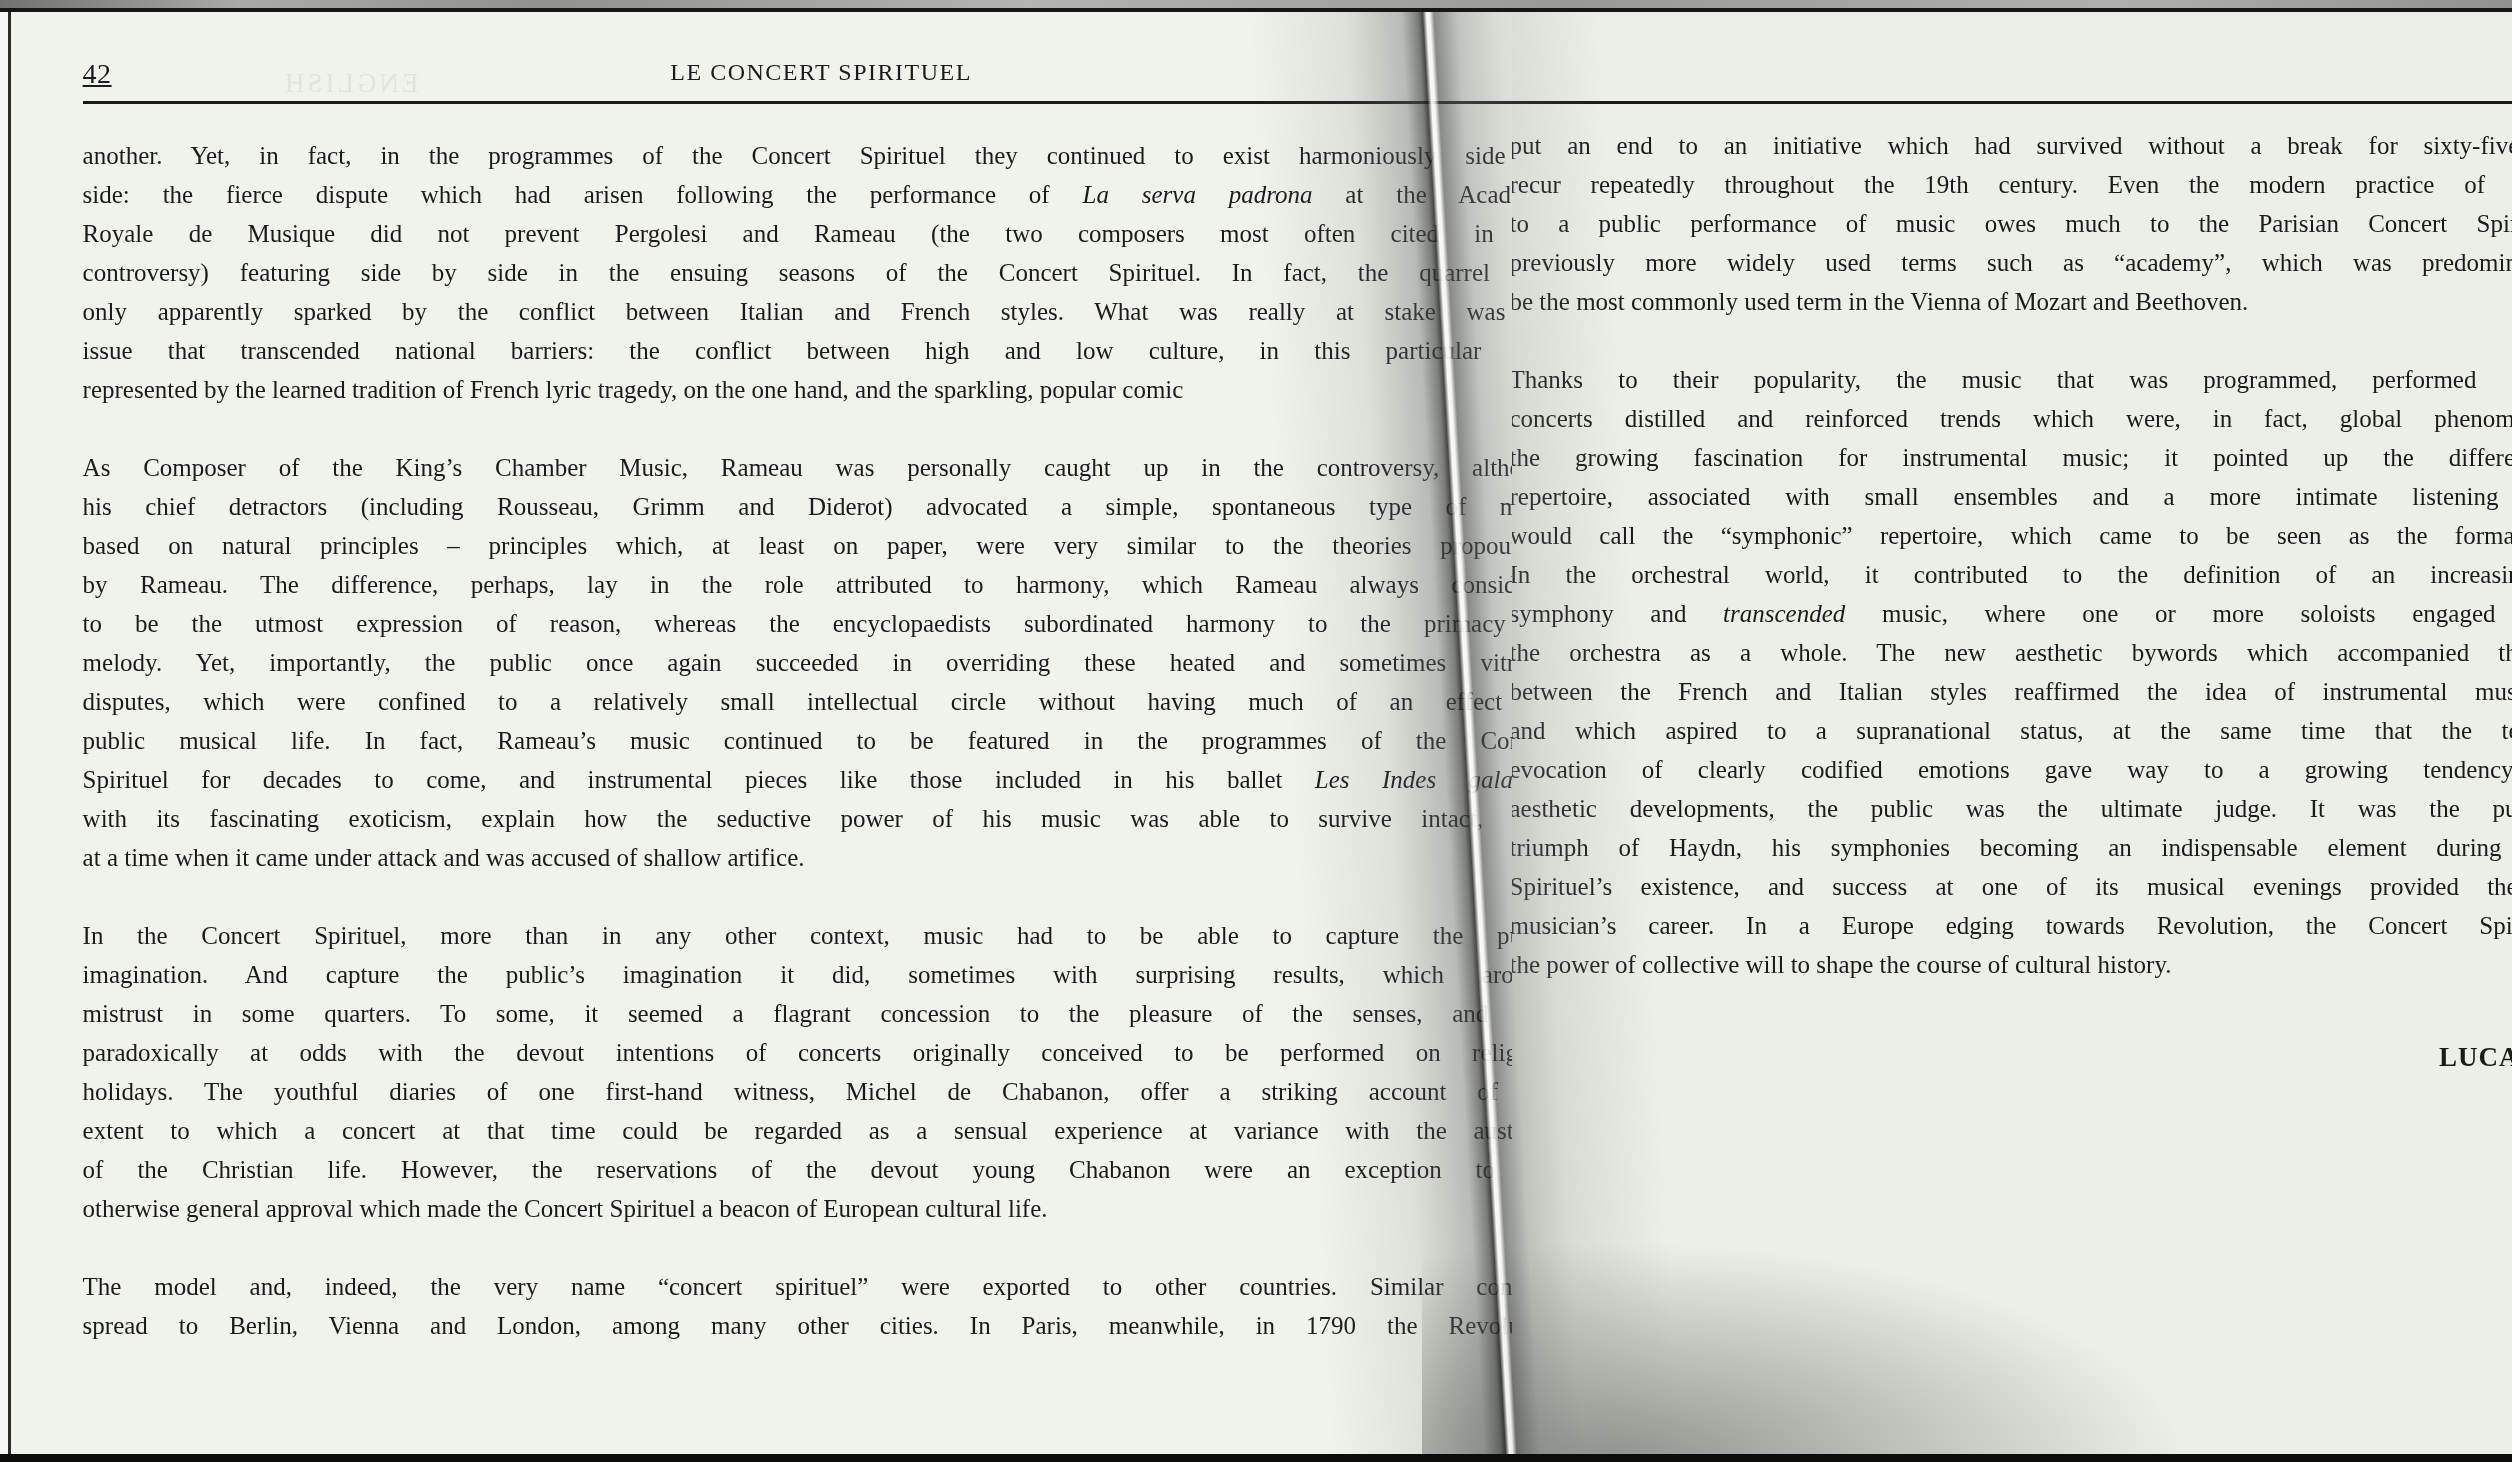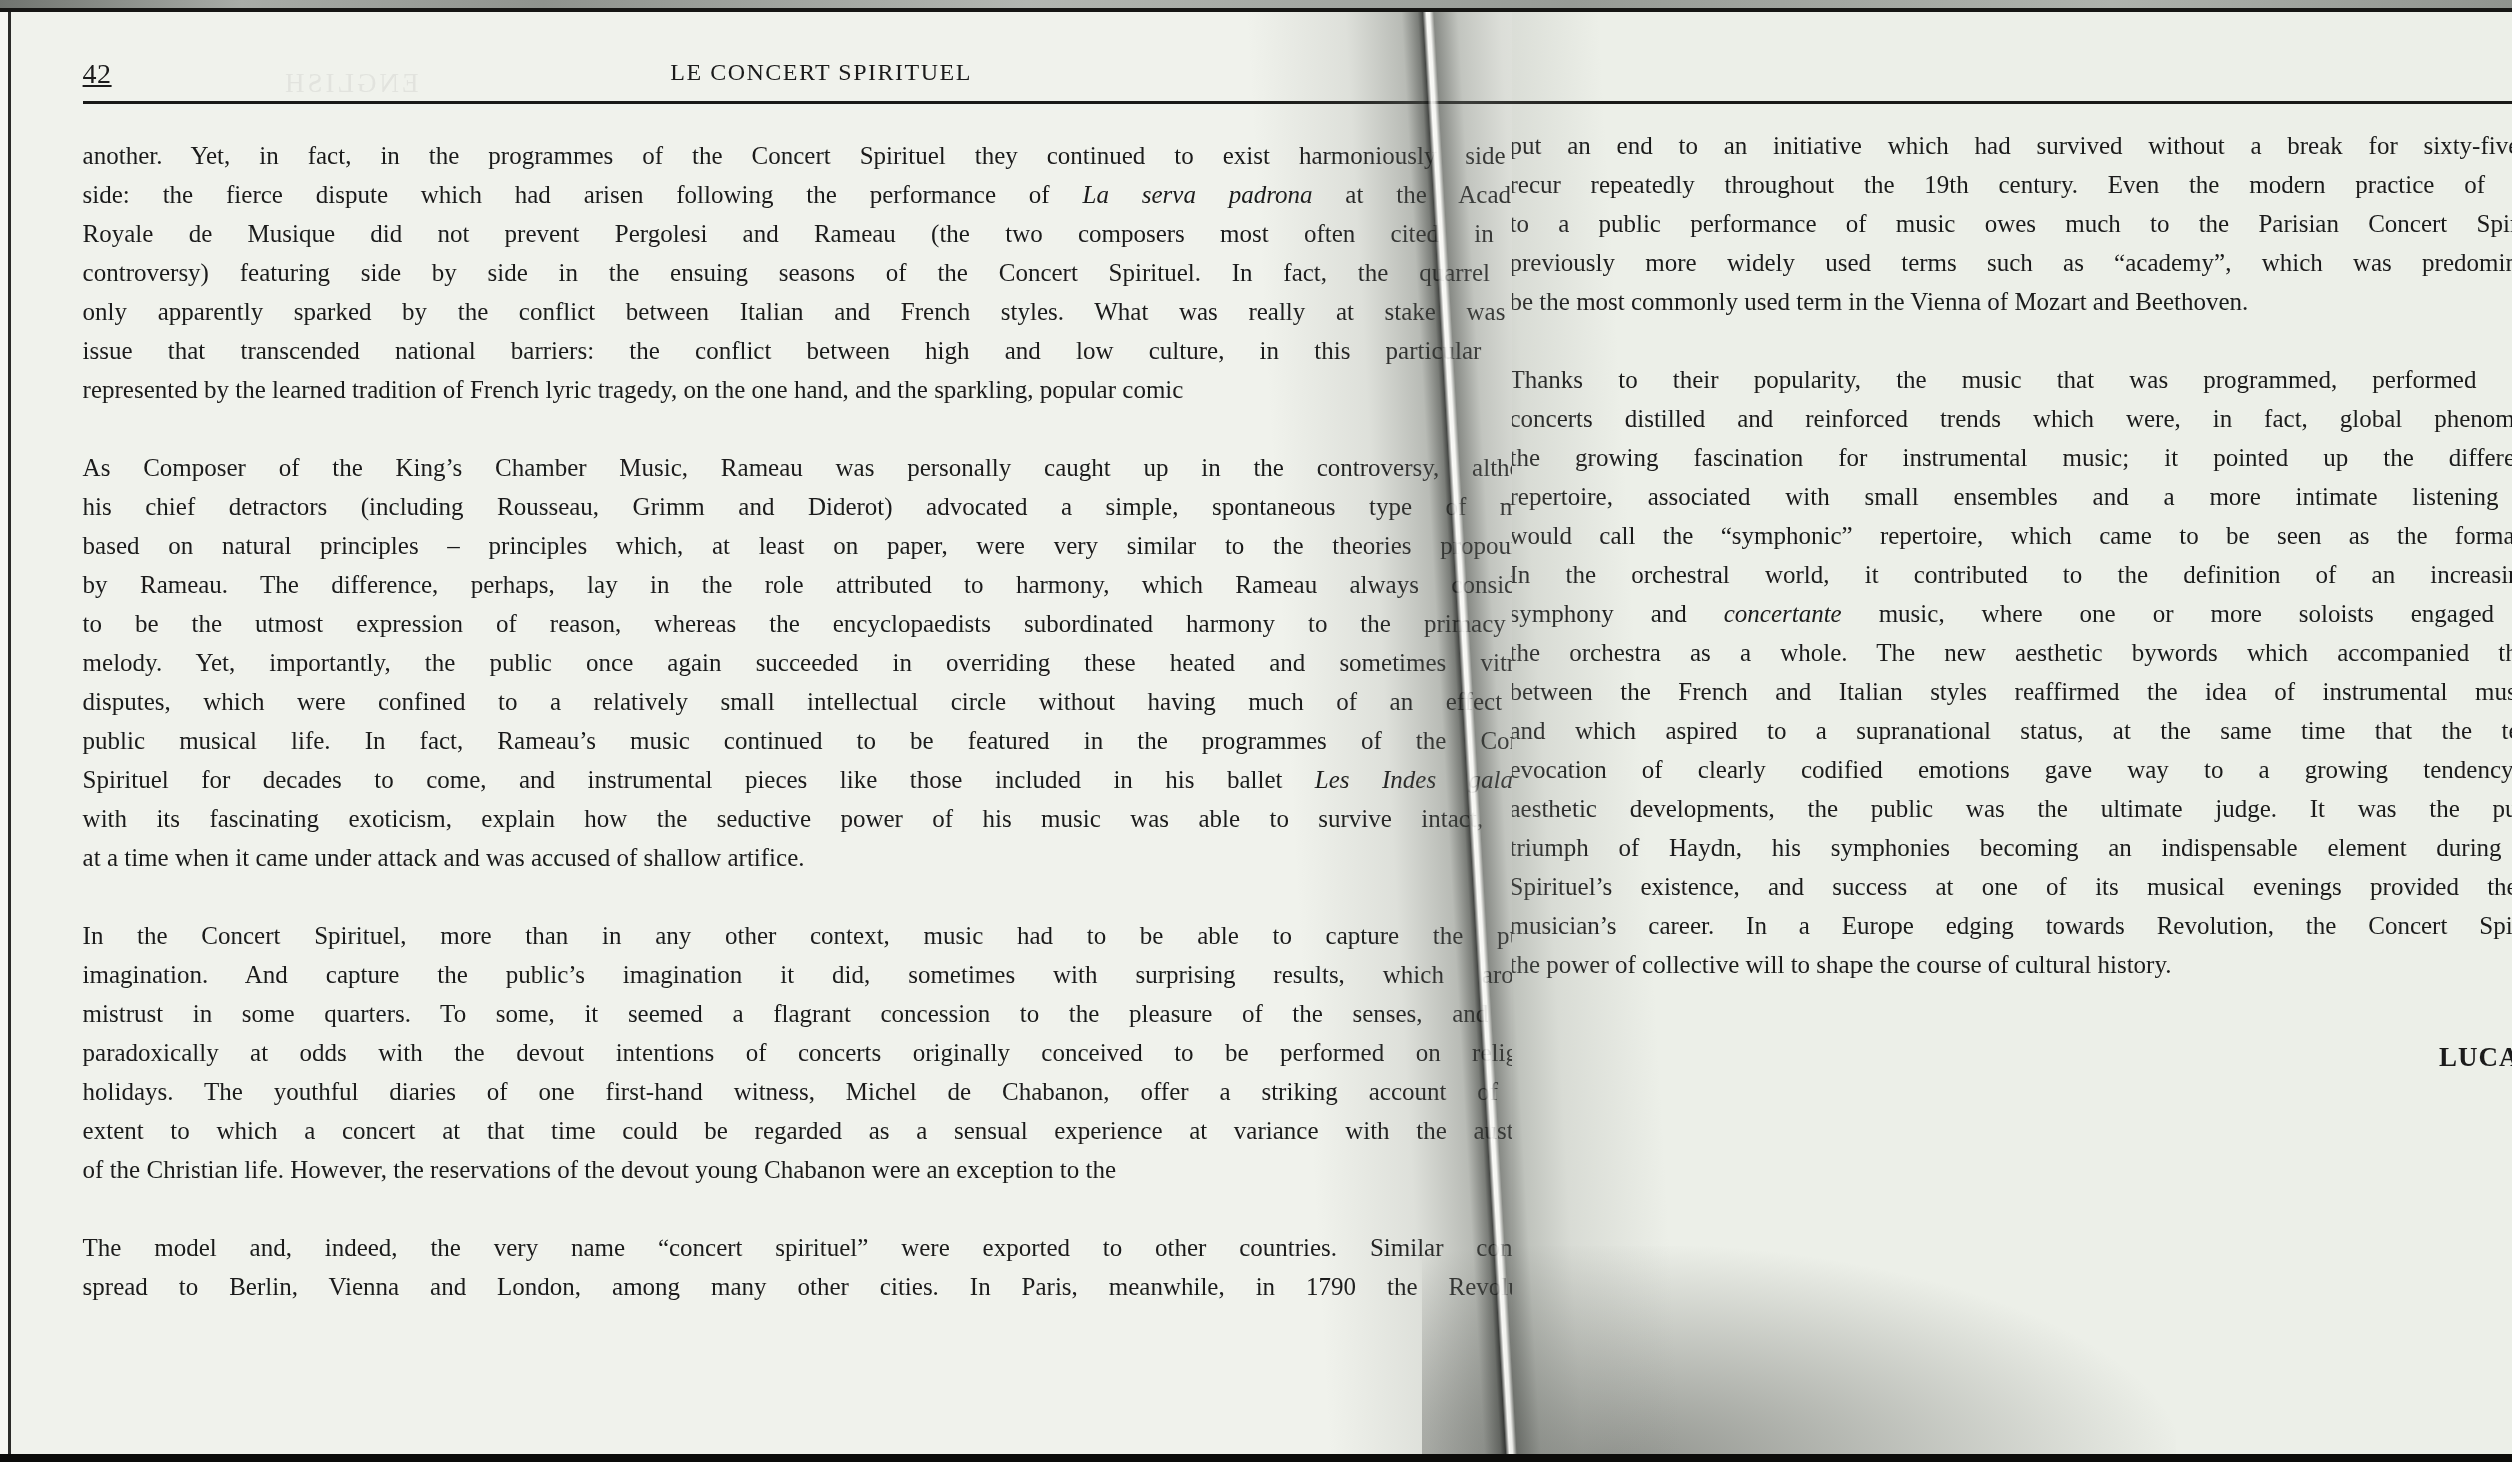--- a/index.html
+++ b/index.html
@@ -98,20 +98,21 @@
           <div class="tline">at a time when it came under attack and was accused of shallow artifice.</div>
         </div>
       <div class="para">
           <div class="tline">In the Concert Spirituel, more than in any other context, music had to be able to capture the public</div>
           <div class="tline">imagination. And capture the public’s imagination it did, sometimes with surprising results, which aroused</div>
           <div class="tline">mistrust in some quarters. To some, it seemed a flagrant concession to the pleasure of the senses, and thus</div>
           <div class="tline">paradoxically at odds with the devout intentions of concerts originally conceived to be performed on religious</div>
           <div class="tline">holidays. The youthful diaries of one first-hand witness, Michel de Chabanon, offer a striking account of the</div>
           <div class="tline">extent to which a concert at that time could be regarded as a sensual experience at variance with the austerity</div>
           <div class="tline">of the Christian life. However, the reservations of the devout young Chabanon were an exception to the</div>
+          <div class="tline">otherwise general approval which made the Concert Spirituel a beacon of European cultural life.</div>
         </div>
       <div class="para cont">
           <div class="tline">The model and, indeed, the very name “concert spirituel” were exported to other countries. Similar concerts</div>
           <div class="tline">spread to Berlin, Vienna and London, among many other cities. In Paris, meanwhile, in 1790 the Revolution</div>
         </div>
     </div>
   </div>
 
   <div class="page page-right">
 
@@ -124,21 +125,21 @@
           <div class="tline">previously more widely used terms such as “academy”, which was predominant in England and continued to</div>
           <div class="tline">be the most commonly used term in the Vienna of Mozart and Beethoven.</div>
         </div>
       <div class="para">
           <div class="tline">Thanks to their popularity, the music that was programmed, performed and listened to at the Tuileries</div>
           <div class="tline">concerts distilled and reinforced trends which were, in fact, global phenomena. The Concert Spirituel fuelled</div>
           <div class="tline">the growing fascination for instrumental music; it pointed up the differences between a broadly chamber</div>
           <div class="tline">repertoire, associated with small ensembles and a more intimate listening experience, and what today we</div>
           <div class="tline">would call the “symphonic” repertoire, which came to be seen as the format of choice for a large audience.</div>
           <div class="tline">In the orchestral world, it contributed to the definition of an increasingly clear difference between the</div>
-          <div class="tline">symphony and <i>concertante</i> music, where one or more soloists engaged in a dialectic relationship with</div>
+          <div class="tline">symphony and <i>transcended</i> music, where one or more soloists engaged in a dialectic relationship with</div>
           <div class="tline">the orchestra as a whole. The new aesthetic bywords which accompanied the progressive decline in the feud</div>
           <div class="tline">between the French and Italian styles reaffirmed the idea of instrumental music having a language of its own</div>
           <div class="tline">and which aspired to a supranational status, at the same time that the tendency to imitate nature and the</div>
           <div class="tline">evocation of clearly codified emotions gave way to a growing tendency to abstraction. Amid all these</div>
           <div class="tline">aesthetic developments, the public was the ultimate judge. It was the public who decreed the unmitigated</div>
           <div class="tline">triumph of Haydn, his symphonies becoming an indispensable element during the final decade of the Concert</div>
           <div class="tline">Spirituel’s existence, and success at one of its musical evenings provided the best possible boost to a young</div>
           <div class="tline">musician’s career. In a Europe edging towards Revolution, the Concert Spirituel is an eloquent example of</div>
           <div class="tline">the power of collective will to shape the course of cultural history.</div>
         </div>

